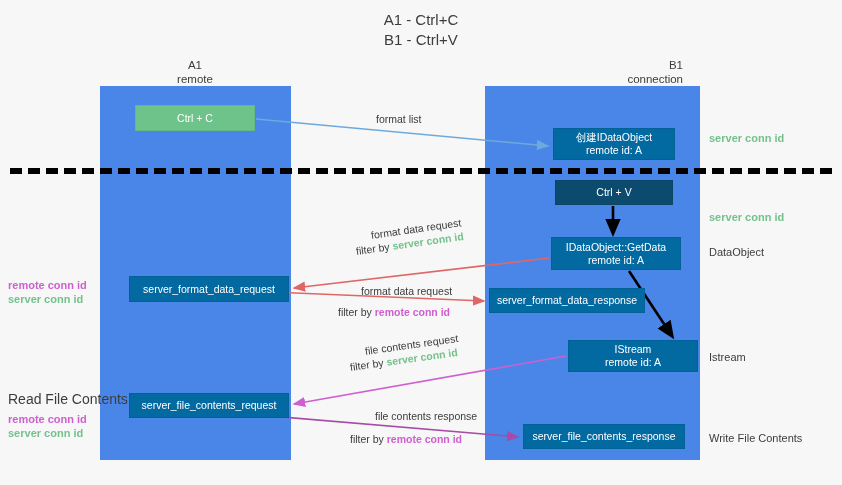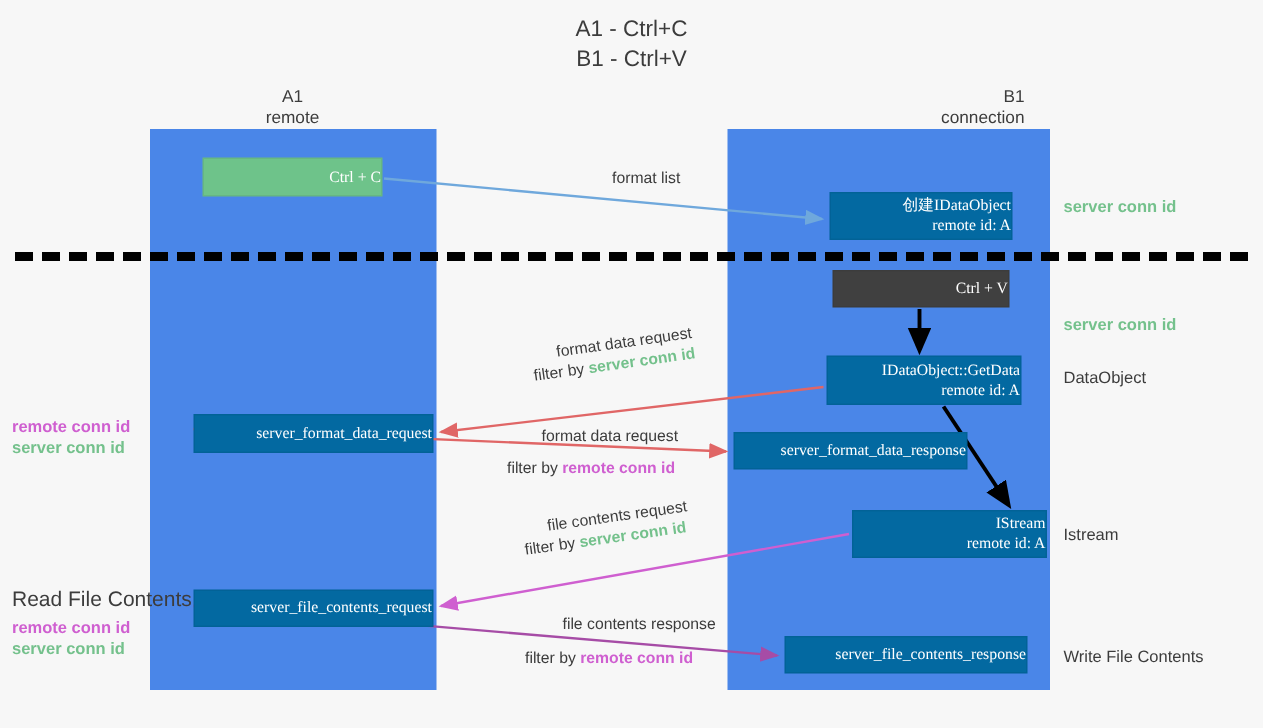--- a/index.html
+++ b/index.html
@@ -40,32 +40,31 @@
   
   #divider{
     left:10px;top:168px;width:822px;height:0;
     border-top:6px dashed #000;
   }
 
   
   .box{
     box-sizing:border-box;
     display:flex;flex-direction:column;
-    align-items:flex-end;justify-content:center;
+    align-items:center;justify-content:center;
     color:#fff;font-size:10.5px;line-height:13px;
     text-align:center;white-space:nowrap;
     border:1px solid rgba(0,0,0,0.06);
-    font-family:Liberation Serif, serif;
   }
   .box.green{background:#6aa84f;background:#76c08a;}
   .box.orange{background:#0369a1;}
   .box .l2{font-size:10.5px;}
 
   #box-ctrlc{left:135px;top:105px;width:120px;height:26px;background:#6ec38a;}
-  #box-ctrlv{left:555px;top:180px;width:118px;height:25px;background:#404040;}
+  #box-ctrlv{left:555px;top:180px;width:118px;height:25px;background:#0c4a6e;}
   #box-createdo{left:553px;top:128px;width:122px;height:32px;}
   #box-getdata{left:551px;top:237px;width:130px;height:33px;}
   #box-istream{left:568px;top:340px;width:130px;height:32px;}
   #box-sfdreq{left:129px;top:276px;width:160px;height:26px;}
   #box-sfdres{left:489px;top:288px;width:156px;height:25px;}
   #box-sfcreq{left:129px;top:393px;width:160px;height:25px;}
   #box-sfcres{left:523px;top:424px;width:162px;height:25px;}
 
   
   .side-lbl{font-size:11px;line-height:14px;white-space:nowrap;}
@@ -79,21 +78,21 @@
   #lbl-writefc{left:709px;top:431px;color:#3c3c3c;}
 
   
   #lbl-left1{left:8px;top:278px;font-size:11px;line-height:14px;white-space:nowrap;}
   #lbl-readfc{left:8px;top:392px;font-size:14px;line-height:14px;color:#3c3c3c;white-space:nowrap;}
   #lbl-left2{left:8px;top:412px;font-size:11px;line-height:14px;white-space:nowrap;}
 
   
   .ann{font-size:10.5px;line-height:14px;white-space:nowrap;color:#3c3c3c;}
 
-  #ann-formatlist{left:376px;top:112px;margin-left:32px;}
+  #ann-formatlist{left:376px;top:112px;}
   #ann-fdreq{left:370px;top:228px;transform:rotate(-8deg);transform-origin:left top;}
   #ann-fdreq2{left:355px;top:244px;transform:rotate(-8deg);transform-origin:left top;}
   #ann-fdres{left:361px;top:284px;}
   #ann-fdres2{left:338px;top:305px;}
   #ann-fcreq{left:364px;top:344px;transform:rotate(-8deg);transform-origin:left top;}
   #ann-fcreq2{left:349px;top:360px;transform:rotate(-8deg);transform-origin:left top;}
   #ann-fcres{left:375px;top:409px;}
   #ann-fcres2{left:350px;top:432px;}
 
   svg#wires{position:absolute;left:0;top:0;width:842px;height:485px;pointer-events:none;}

